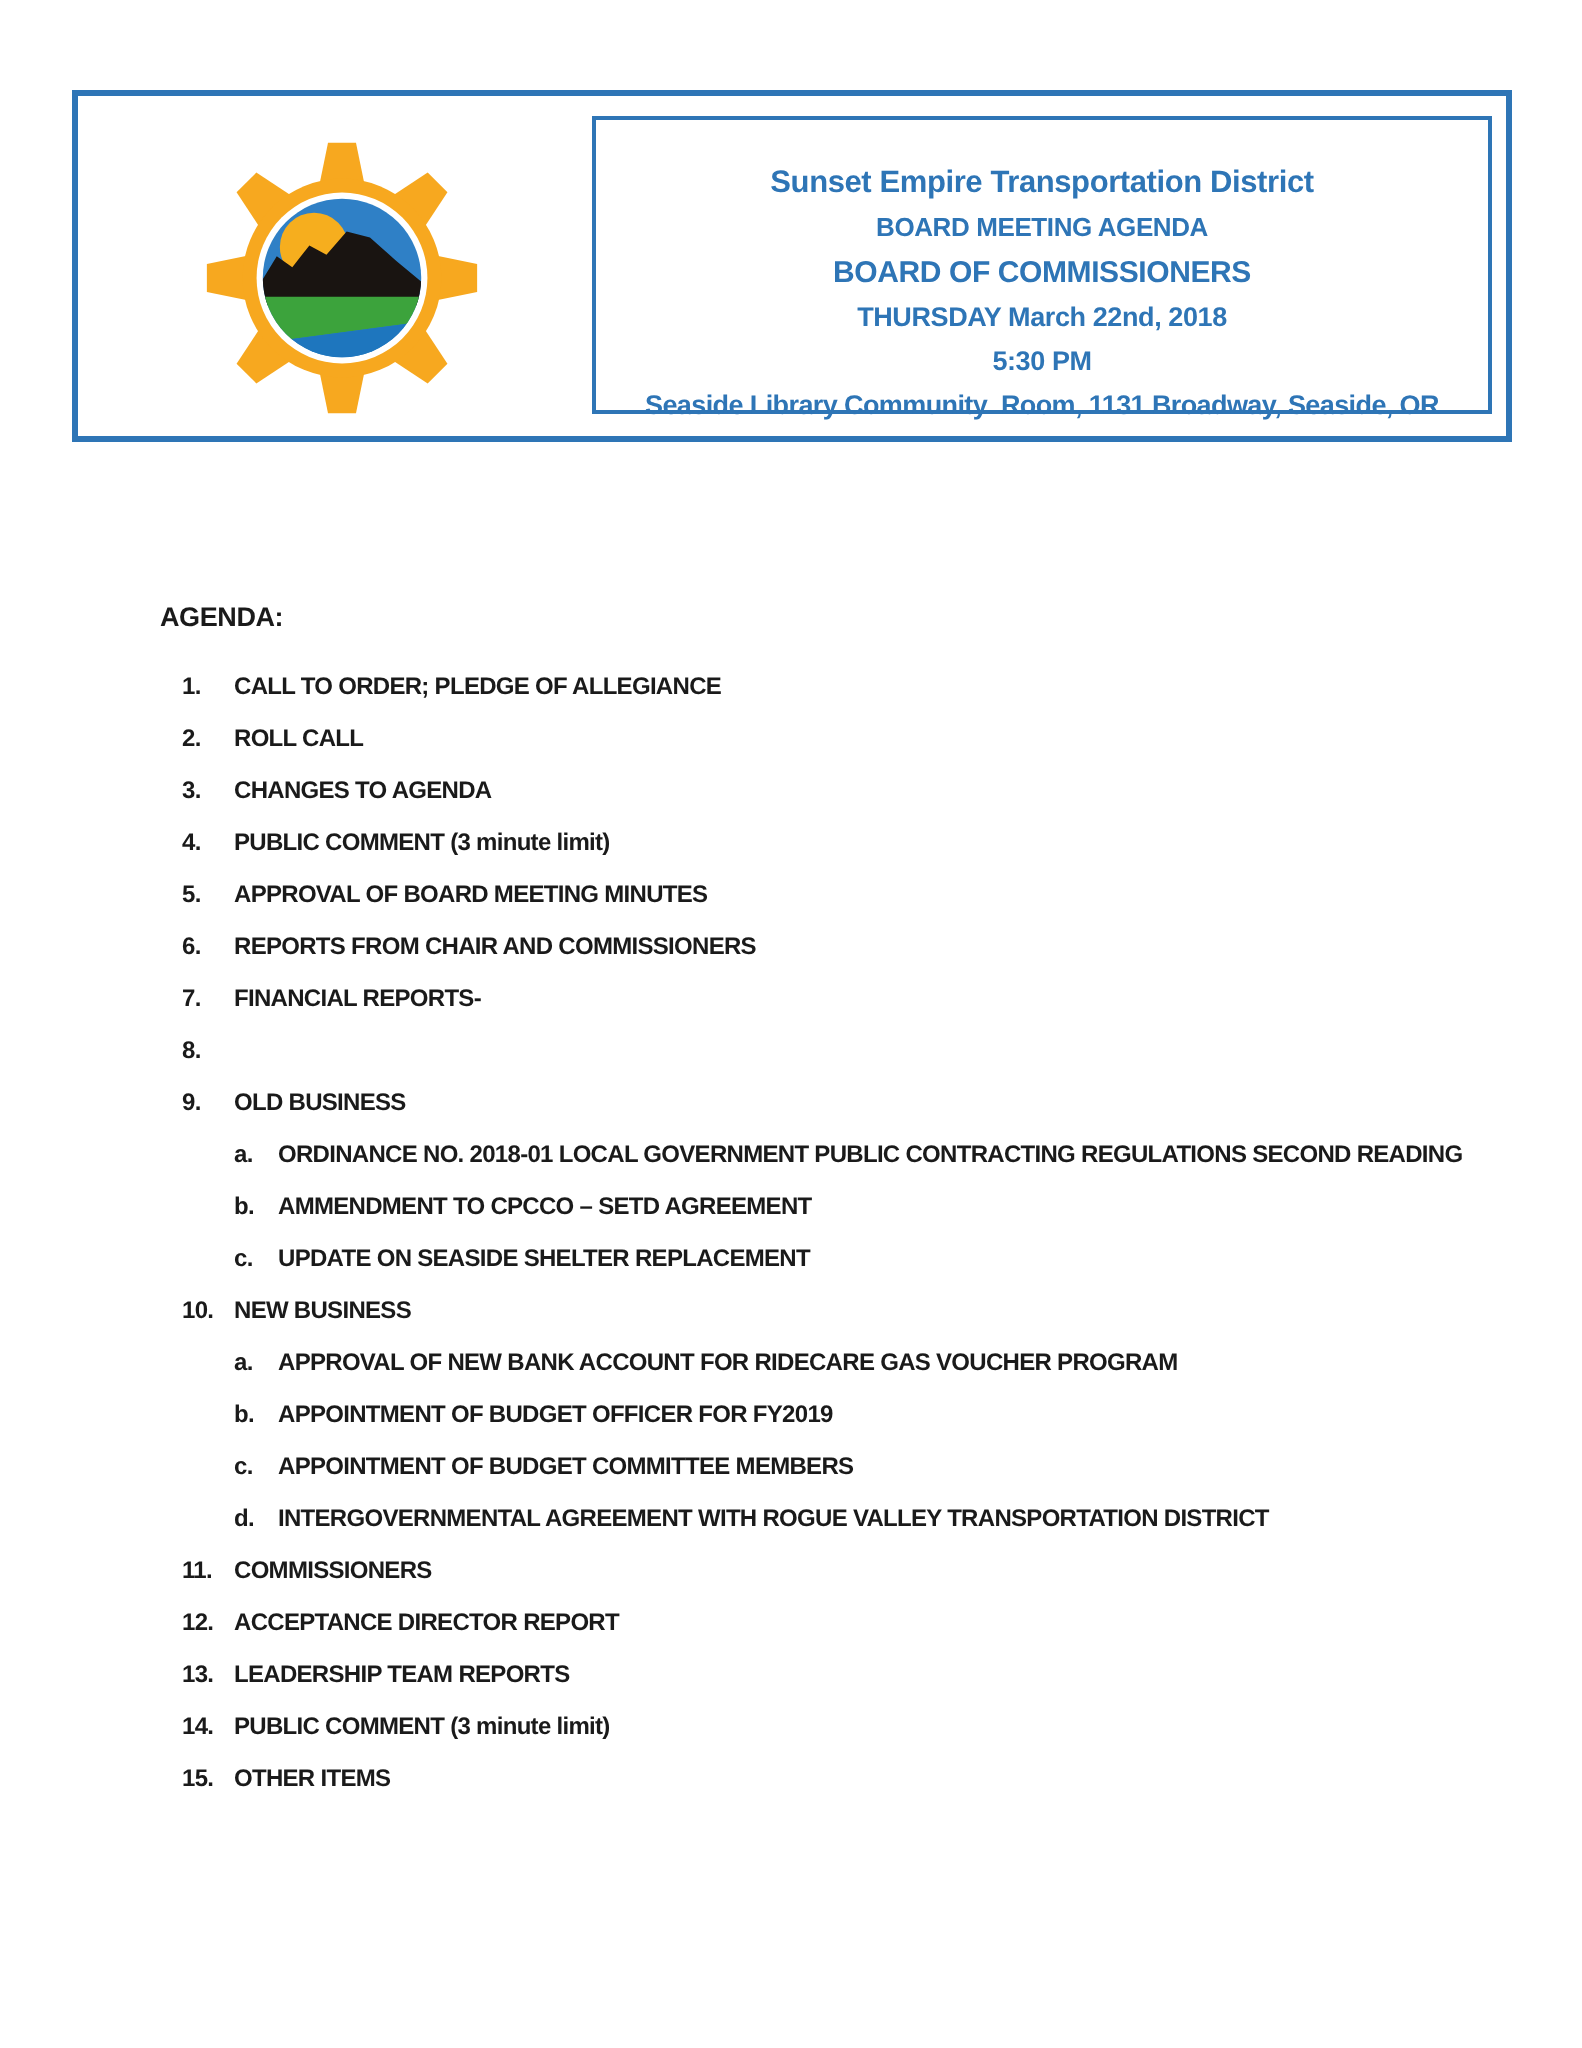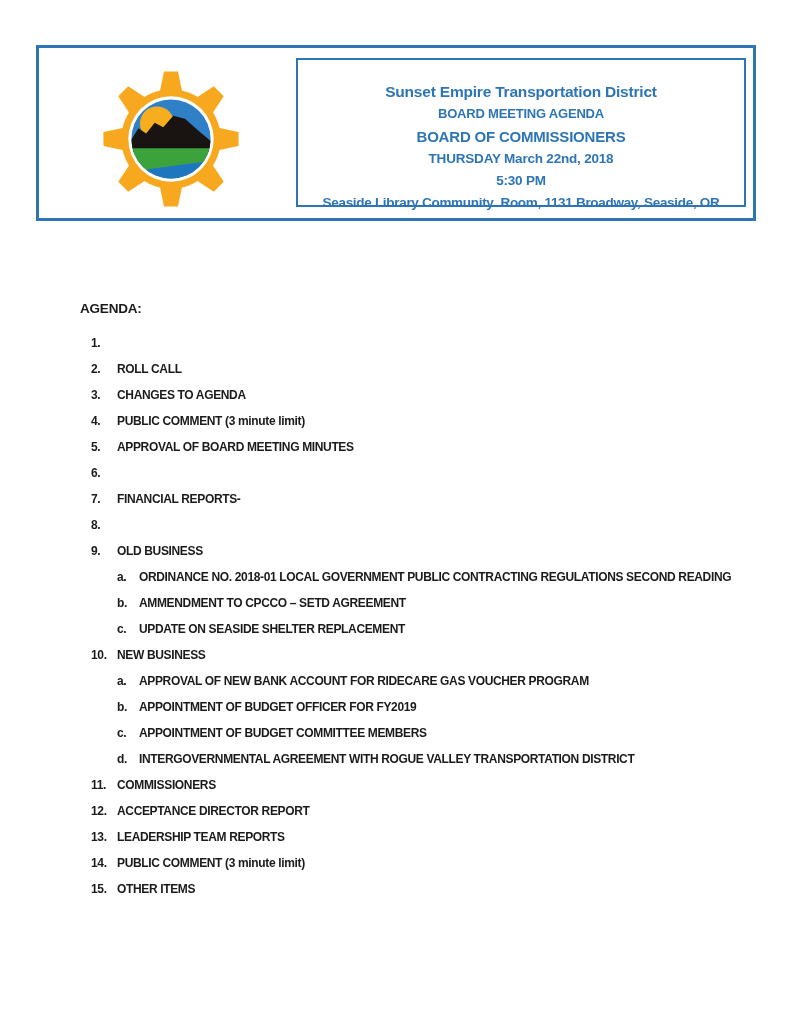--- a/index.html
+++ b/index.html
@@ -110,39 +110,41 @@
       <div class="hl hl5">5:30 PM</div>
       <div class="hl hl6">Seaside Library Community  Room, 1131 Broadway, Seaside, OR</div>
     </div>
   </div>
 
   <div class="agenda-heading">AGENDA:</div>
 
   <div class="agenda-list">
       <div class="row l1">
         <span class="num">1.</span>
+        <span class="txt">CALL TO ORDER; PLEDGE OF ALLEGIANCE</span>
       </div>
       <div class="row l1">
         <span class="num">2.</span>
         <span class="txt">ROLL CALL</span>
       </div>
       <div class="row l1">
         <span class="num">3.</span>
         <span class="txt">CHANGES TO AGENDA</span>
       </div>
       <div class="row l1">
         <span class="num">4.</span>
         <span class="txt">PUBLIC COMMENT (3 minute limit)</span>
       </div>
       <div class="row l1">
         <span class="num">5.</span>
         <span class="txt">APPROVAL OF BOARD MEETING MINUTES</span>
       </div>
       <div class="row l1">
         <span class="num">6.</span>
+        <span class="txt">REPORTS FROM CHAIR AND COMMISSIONERS</span>
       </div>
       <div class="row l1">
         <span class="num">7.</span>
         <span class="txt">FINANCIAL REPORTS-</span>
       </div>
       <div class="row l1">
         <span class="num">8.</span>
       </div>
       <div class="row l1">
         <span class="num">9.</span>

